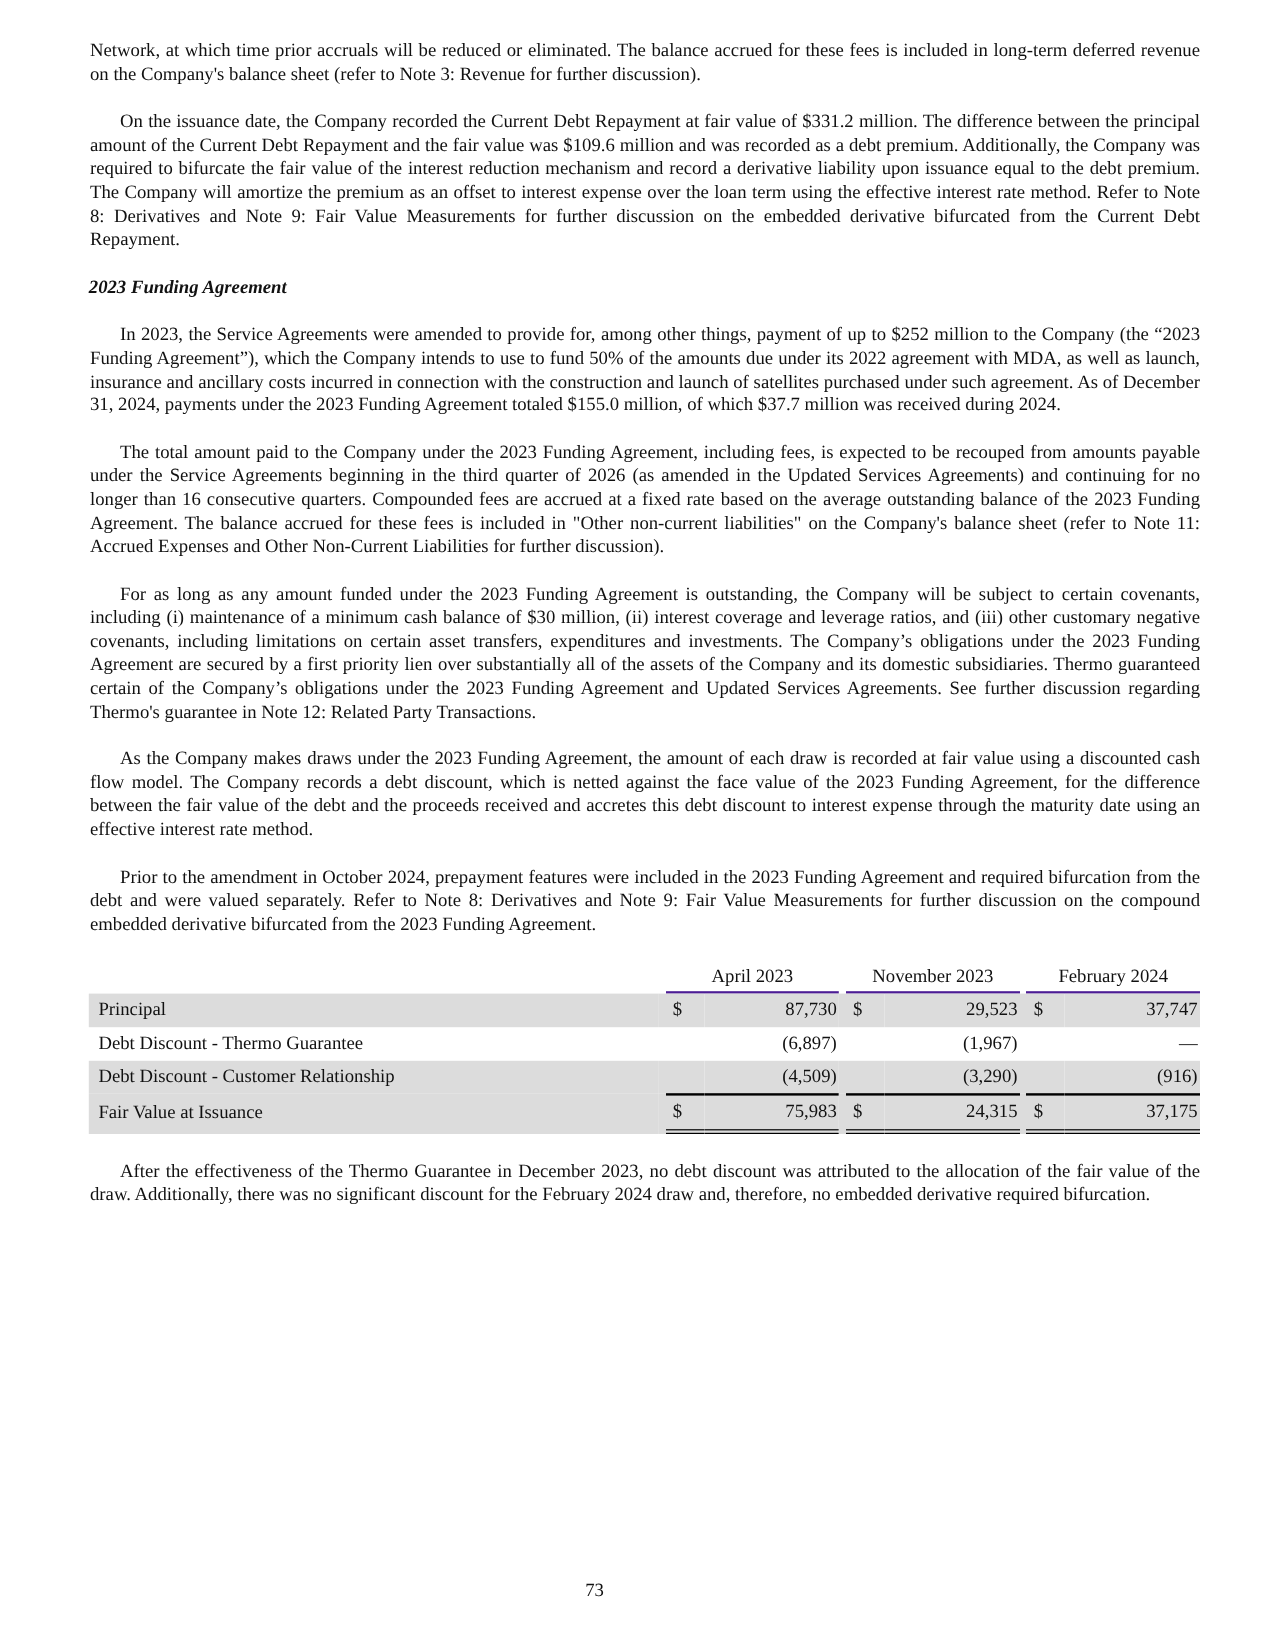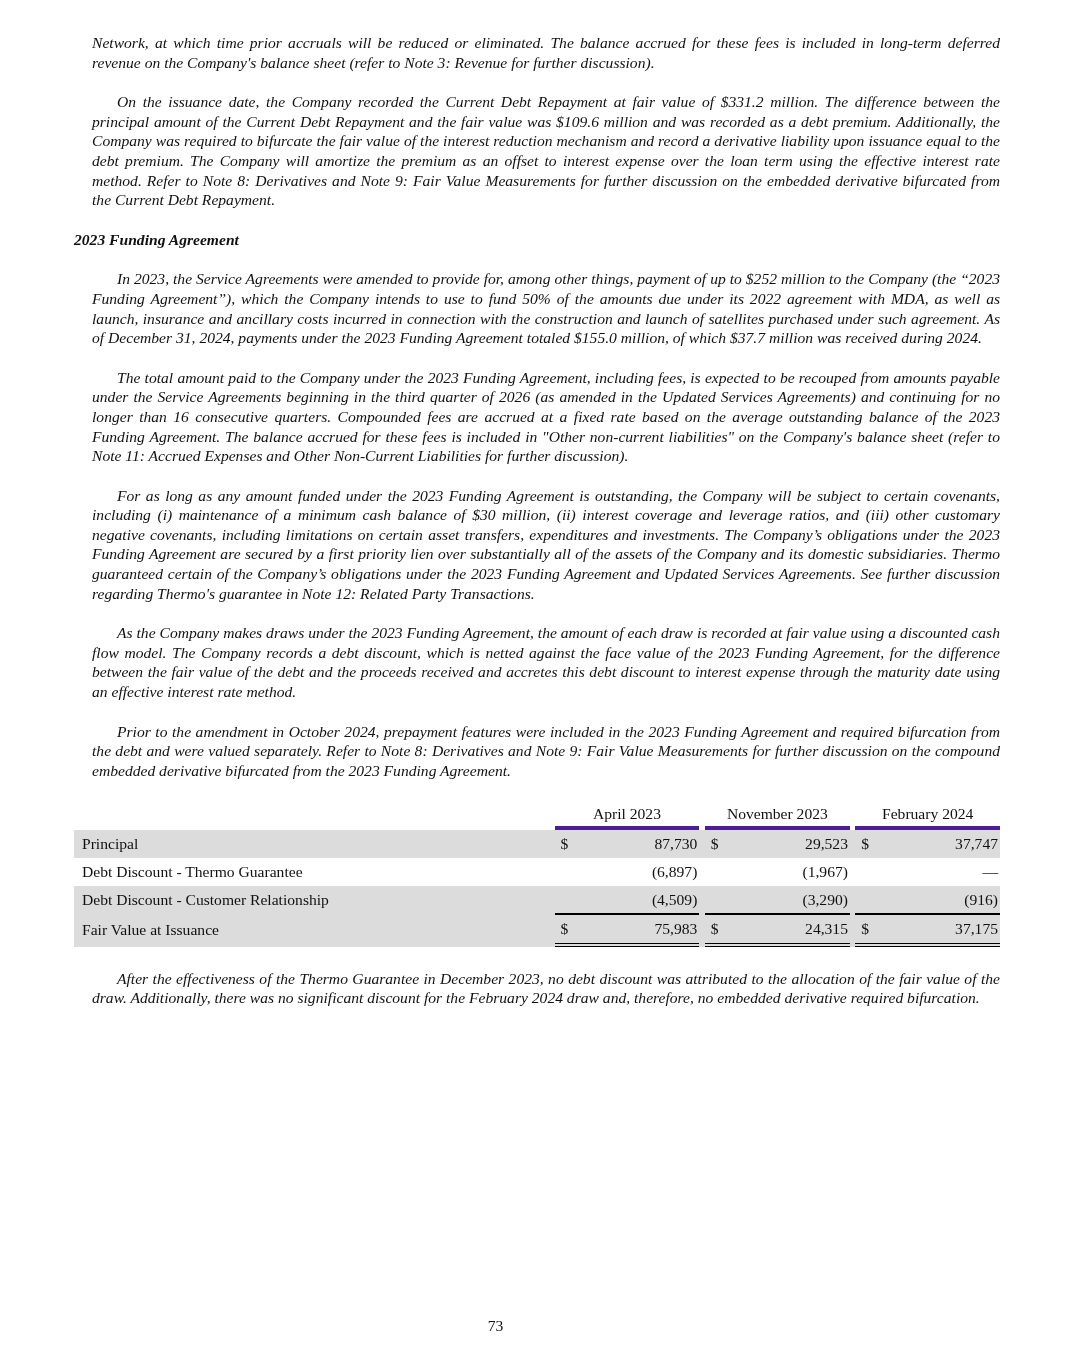--- a/index.html
+++ b/index.html
@@ -2,34 +2,34 @@
 <html><head>
 <meta charset="utf-8">
 <style>
   html, body { margin: 0; padding: 0; background: #ffffff; }
   body {
     width: 1073px; height: 1365px; position: relative; overflow: hidden;
     font-family: "Liberation Serif", "DejaVu Serif", serif;
     color: #111; font-size: 15.6px; line-height: 19.6px;
   }
   .page { position: absolute; left: 74px; top: 33px; width: 926px; }
-  p { margin: 0 0 20px 18px; text-align: justify; font-style: italic; }
+  p { margin: 0 0 20px 1px; text-align: justify; }
   p.indent { text-indent: 25px; }
   .heading { font-weight: bold; font-style: italic; margin: 0 0 20px 0; }
   table.fin {
     border-collapse: separate; border-spacing: 0; width: 926px; margin-top: 0;
     font-size: 15.6px; line-height: 19.6px;
   }
   table.fin td { padding: 0; height: 27.6px; vertical-align: middle; }
   .shade td.bg { background: #dcdcdc; margin-top: 26px; }
   .lbl { padding-left: 8px !important; width: 510px; }
   .gap { width: 6px; }
   .cur { width: 28px; padding-left: 6px !important; }
   .num { text-align: right; width: 118px; padding-right: 2px !important; }
-  .hdr { text-align: center; border-bottom: 4px solid #4c1d95; height: 26px !important; }
+  .hdr { text-align: center; border-bottom: 2px solid #4c1d95; height: 26px !important; }
   .topline { border-top: 2px solid #000; }
   .dbl { border-bottom: 4px double #000; }
   .pgnum { position: absolute; left: 0; width: 991px; top: 1316px; text-align: center; }
 </style>
 </head>
 <body>
 
 <div class="page">
   <p>Network, at which time prior accruals will be reduced or eliminated. The balance accrued for these fees is included in long-term deferred revenue on the Company's balance sheet (refer to Note 3: Revenue for further discussion).</p>
   <p class="indent">On the issuance date, the Company recorded the Current Debt Repayment at fair value of $331.2 million. The difference between the principal amount of the Current Debt Repayment and the fair value was $109.6 million and was recorded as a debt premium. Additionally, the Company was required to bifurcate the fair value of the interest reduction mechanism and record a derivative liability upon issuance equal to the debt premium. The Company will amortize the premium as an offset to interest expense over the loan term using the effective interest rate method. Refer to Note 8: Derivatives and Note 9: Fair Value Measurements for further discussion on the embedded derivative bifurcated from the Current Debt Repayment.</p>

